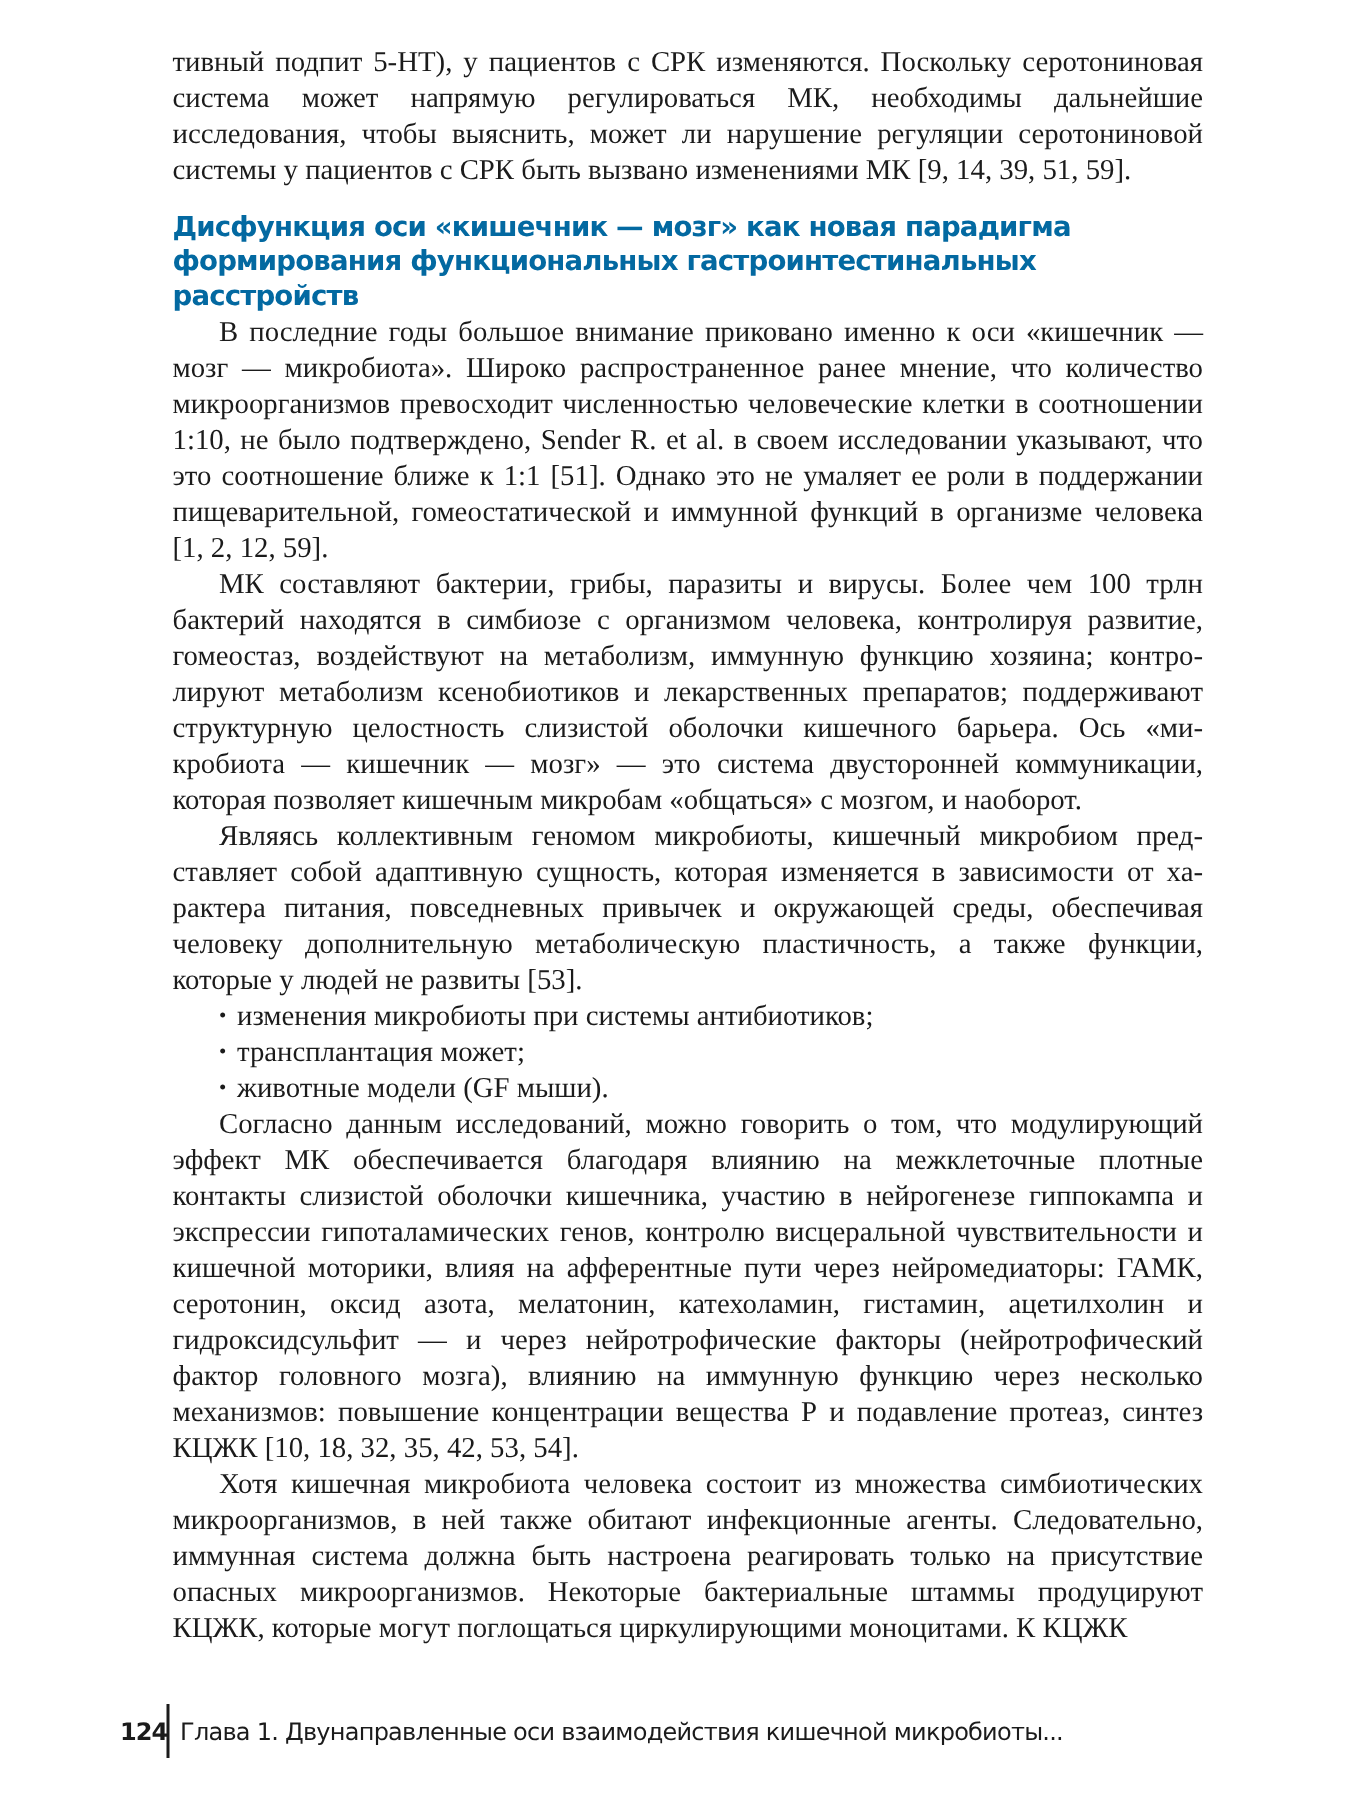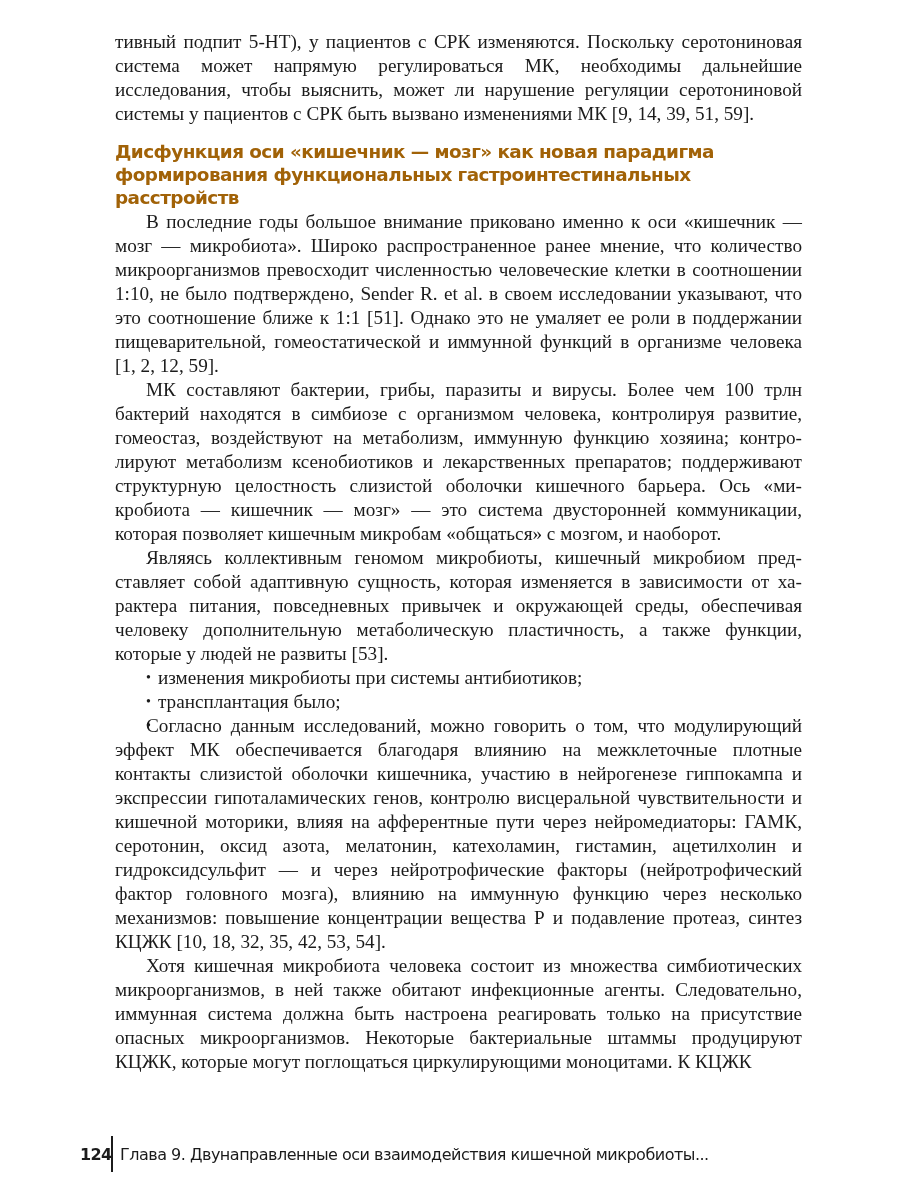--- a/index.html
+++ b/index.html
@@ -31,21 +31,21 @@
   .body-text.indent {
     text-indent: 31px;
   }
   .heading {
     font-family: "DejaVu Sans", "Liberation Sans", sans-serif;
     font-weight: bold;
     font-size: 18.4px;
     line-height: 23px;
     letter-spacing: -0.55px;
     margin: 14px 0 1px 0;
-    color: #a16207;
+    color: #0369a1;
   }
   .bullet-list {
     list-style: none;
     margin: 0;
     padding: 0 0 0 31px;
     font-family: "Liberation Serif", "DejaVu Serif", serif;
     font-size: 19.2px;
     line-height: 24px;
   }
   .bullet-list li {
@@ -99,29 +99,30 @@
   <p class="body-text indent">МК составляют бактерии, грибы, паразиты и вирусы. Более чем 100 трлн бактерий находятся в симбиозе с организмом человека, контролируя развитие, гомеостаз, воздействуют на метаболизм, иммунную функцию хозяина; контро­лируют метаболизм ксенобиотиков и лекарственных препаратов; поддержива­ют структурную целостность слизистой оболочки кишечного барьера. Ось «ми­кробиота — кишечник — мозг» — это система двусторонней коммуникации, которая позволяет кишечным микробам «общаться» с мозгом, и наоборот.</p>
   <p class="body-text indent">Являясь коллективным геномом микробиоты, кишечный микробиом пред­ставляет собой адаптивную сущность, которая изменяется в зависимости от ха­рактера питания, повседневных привычек и окружающей среды, обеспечивая человеку дополнительную метаболическую пластичность, а также функции, которые у людей не развиты [53].</p>
 
   <ul class="bullet-list">
     <li>
       <span class="bullet">•</span>
       <span>изменения микробиоты при системы антибиотиков;</span>
     </li>
     <li>
       <span class="bullet">•</span>
-      <span>трансплантация было;</span>
+      <span>трансплантация может;</span>
     </li>
     <li>
       <span class="bullet">•</span>
+      <span>животные модели (GF мыши).</span>
     </li>
   </ul>
 
   <p class="body-text indent">Согласно данным исследований, можно говорить о том, что модулирующий эффект МК обеспечивается благодаря влиянию на межклеточные плотные контакты слизистой оболочки кишечника, участию в нейрогенезе гиппокампа и экспрессии гипоталамических генов, контролю висцеральной чувствительно­сти и кишечной моторики, влияя на афферентные пути через нейромедиаторы: ГАМК, серотонин, оксид азота, мелатонин, катехоламин, гистамин, ацетилхо­лин и гидроксидсульфит — и через нейротрофические факторы (нейротро­фический фактор головного мозга), влиянию на иммунную функцию через несколько механизмов: повышение концентрации вещества Р и подавление протеаз, синтез КЦЖК [10, 18, 32, 35, 42, 53, 54].</p>
   <p class="body-text indent">Хотя кишечная микробиота человека состоит из множества симбиотических микроорганизмов, в ней также обитают инфекционные агенты. Следовательно, иммунная система должна быть настроена реагировать только на присутствие опасных микроорганизмов. Некоторые бактериальные штаммы продуцируют КЦЖК, которые могут поглощаться циркулирующими моноцитами. К КЦЖК</p>
 
 </div>
 
 <div class="footer">
   <span class="page-number">124</span>
   <span class="divider"></span>
-  <span class="running-title">Глава 9. Двунаправленные оси взаимодействия кишечной микробиоты...</span>
+  <span class="running-title">Глава 1. Двунаправленные оси взаимодействия кишечной микробиоты...</span>
 </div>
 
 </body></html>

